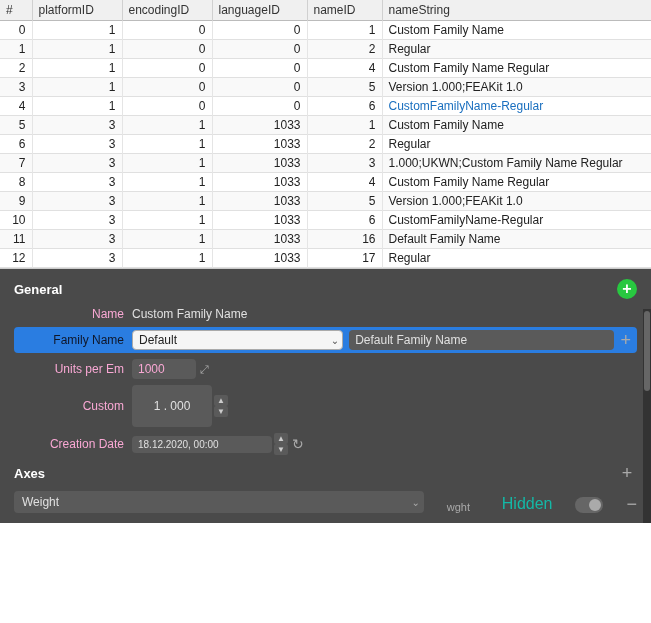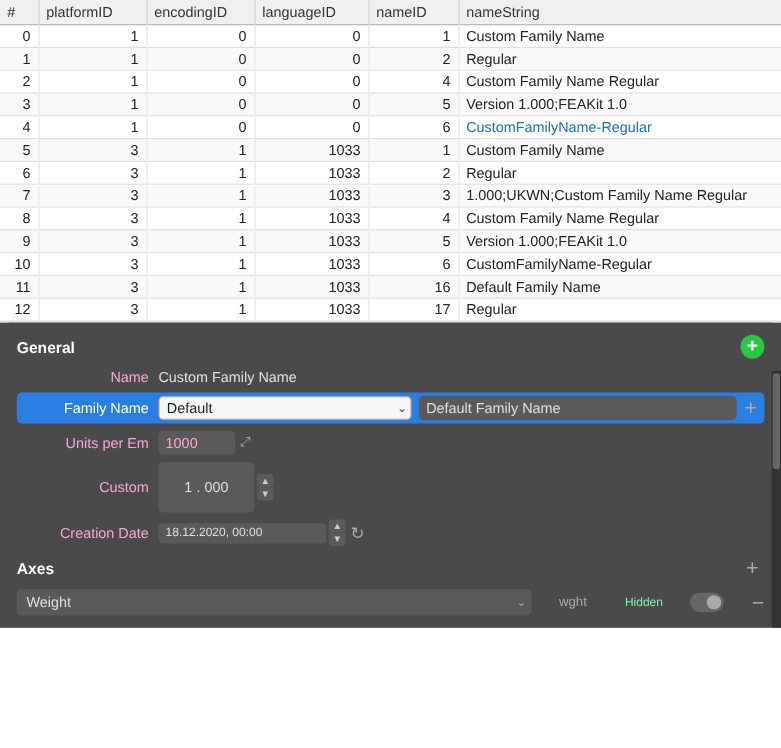--- a/index.html
+++ b/index.html
@@ -176,21 +176,21 @@
     
     .family-row {
       display: flex;
       align-items: center;
       margin-bottom: 6px;
       background: #2a7de1;
       border-radius: 4px;
       padding: 3px 6px;
     }
     .family-label {
-      color: #ffffff;
+      color: #0f172a;
       font-size: 12px;
       text-align: right;
       min-width: 104px;
       margin-right: 8px;
       flex-shrink: 0;
     }
     .family-select-wrap {
       position: relative;
       flex: 1;
       margin-right: 6px;
@@ -310,21 +310,21 @@
     .axes-header {
       display: flex;
       justify-content: space-between;
       align-items: center;
       margin-bottom: 8px;
     }
 
     
     .weight-row {
       display: flex;
-      align-items: center;
+      align-items: flex-end;
       gap: 23px;
     }
     .weight-select-wrap {
       position: relative;
       flex: 1.5;
     }
     .weight-select {
       appearance: none;
       background: #5a5a5a;
       border: none;
@@ -334,22 +334,22 @@
       color: #e0e0e0;
       width: 100%;
       cursor: pointer;
     }
     .weight-tag {
       color: #aaa;
       font-size: 11px;
       min-width: 32px;
     }
     .hidden-label {
-      color: #86efac;
-      font-size: 10px;
+      color: #14b8a6;
+      font-size: 16px;
     }
     .toggle-switch {
       width: 28px;
       height: 16px;
       background: #666;
       border-radius: 8px;
       position: relative;
       cursor: pointer;
     }
     .toggle-switch::after {

